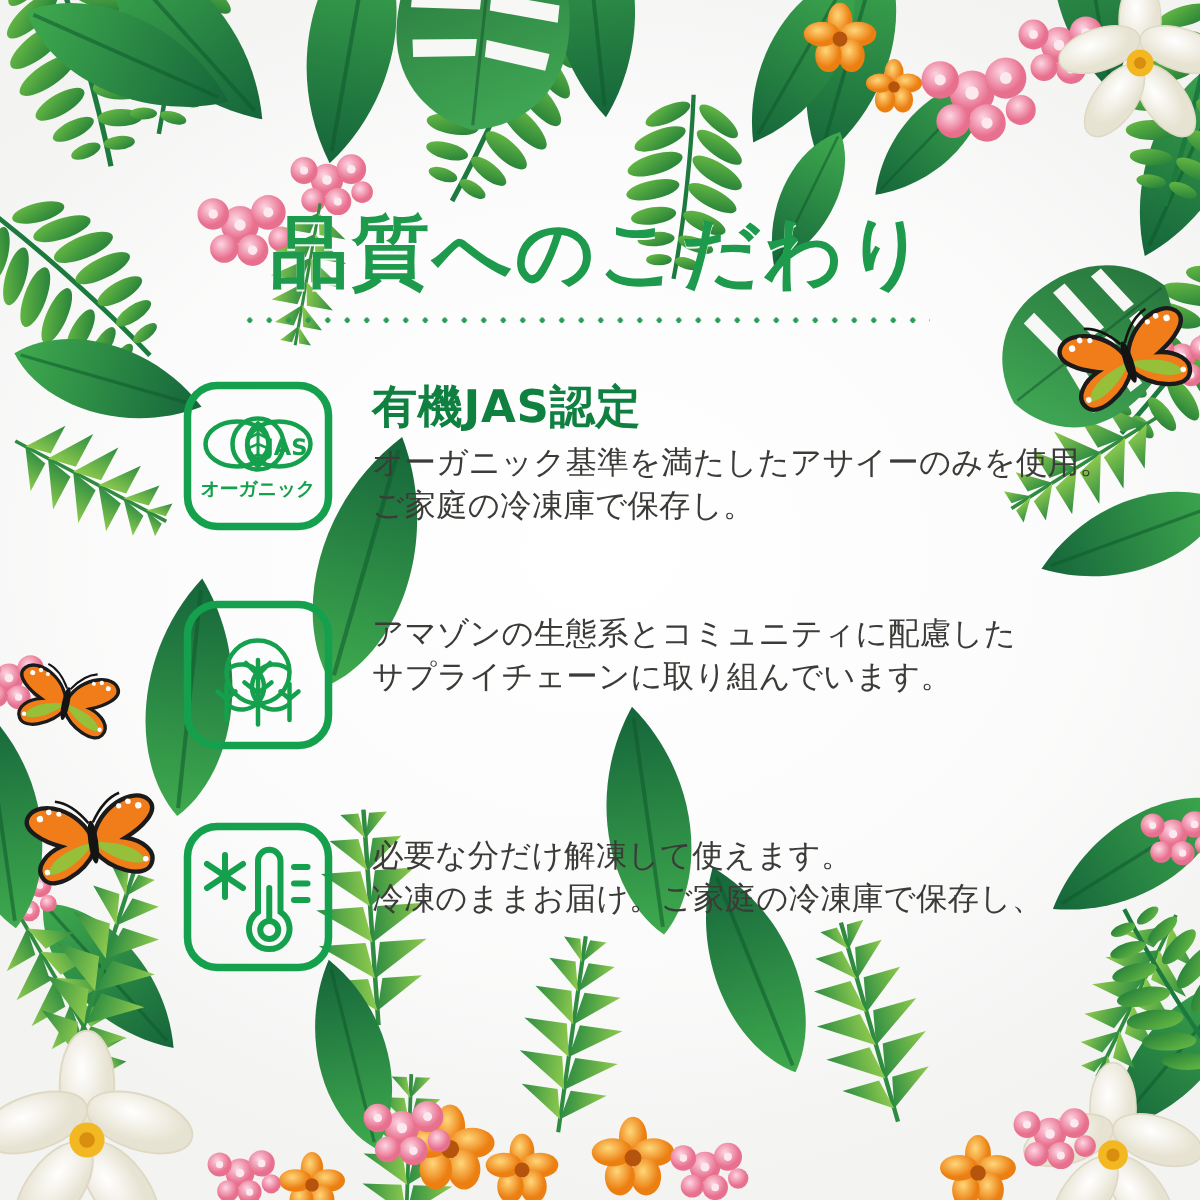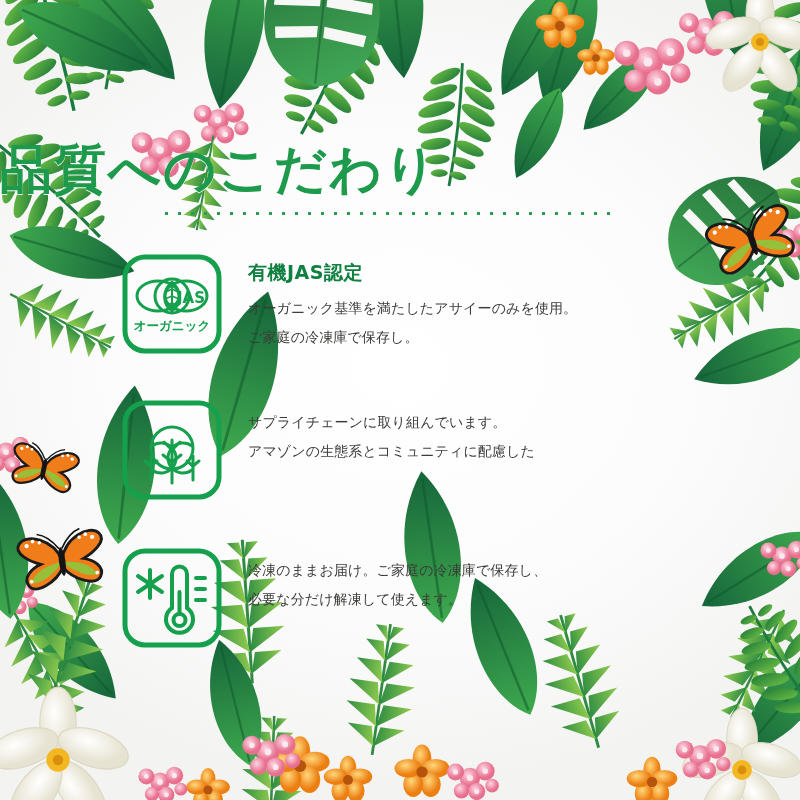--- a/index.html
+++ b/index.html
@@ -16,48 +16,48 @@
   }
   
   .deco{position:absolute;pointer-events:none;}
   svg{display:block;overflow:visible;}
 
   
   #content{position:absolute;inset:0;z-index:40;}
 
   #page-title{
     position:absolute;left:0;right:0;top:139px;
-    text-align:left;
+    text-align:center;
     font-size:52px;line-height:60px;font-weight:bold;
     color:#1d9a4b;
     letter-spacing:2px;
     text-shadow:0 1px 0 rgba(255,255,255,.9);
     white-space:nowrap;
   }
   #title-divider{
     position:absolute;left:160px;top:211px;width:460px;height:5px;
     background-image:radial-gradient(circle, #2a9d54 0 1.6px, rgba(0,0,0,0) 1.9px);
     background-size:13px 5px;
     background-repeat:repeat-x;
     background-position:0 50%;
   }
 
   .feature{position:absolute;left:122px;width:600px;}
   .feature-icon{
     position:absolute;left:0;top:0;width:76px;height:100px;
   }
   .feature-body{position:absolute;left:126px;top:2px;width:480px;}
   .feature-title{
-    font-size:19px;line-height:32px;font-weight:bold;color:#0f8040;
+    font-size:30px;line-height:32px;font-weight:bold;color:#0f8040;
     letter-spacing:.5px;white-space:nowrap;
     text-shadow:0 1px 0 rgba(255,255,255,.8);
   }
   .feature-desc{
     margin-top:6px;
-    font-size:14px;line-height:29px;color:#3b3b38;
+    font-size:21px;line-height:29px;color:#3b3b38;
     letter-spacing:.1px;
   }
   .feature-desc span{display:block;white-space:nowrap;}
 
   #feature-1{top:254px;}
   #feature-2{top:400px;}
   #feature-3{top:548px;}
 </style>
 </head>
 <body>
@@ -363,22 +363,22 @@
               <path d="M50 62 L59 55"></path>
             <path d="M29 66 L23 61"></path>
               <path d="M29 66 L35 61"></path>
             <path d="M71 66 L65 61"></path>
               <path d="M71 66 L77 61"></path>
           </g>
         </svg>
       </div>
       <div class="feature-body">
         <div class="feature-desc">
+          <span>アマゾンの生態系とコミュニティに配慮した</span>
           <span>サプライチェーンに取り組んでいます。</span>
-          <span>アマゾンの生態系とコミュニティに配慮した</span>
         </div>
       </div>
     </div>
 
     <div class="feature" id="feature-3">
       <div class="feature-icon">
         <svg width="100" height="100" viewBox="0 0 100 100">
           <rect x="3" y="3" width="94" height="94" rx="20" ry="20" fill="none" stroke="#15a04d" stroke-width="5"></rect>
 
           <g stroke="#15a04d" stroke-width="4" stroke-linecap="round">
@@ -395,20 +395,20 @@
 
           <g stroke="#15a04d" stroke-width="4" stroke-linecap="round">
             <path d="M74 30 L83 30"></path>
             <path d="M74 41 L83 41"></path>
             <path d="M74 52 L83 52"></path>
           </g>
         </svg>
       </div>
       <div class="feature-body">
         <div class="feature-desc">
+          <span>必要な分だけ解凍して使えます。</span>
           <span>冷凍のままお届け。ご家庭の冷凍庫で保存し、</span>
-          <span>必要な分だけ解凍して使えます。</span>
         </div>
       </div>
     </div>
 
   </div>
 </div>
 
 </body></html>

